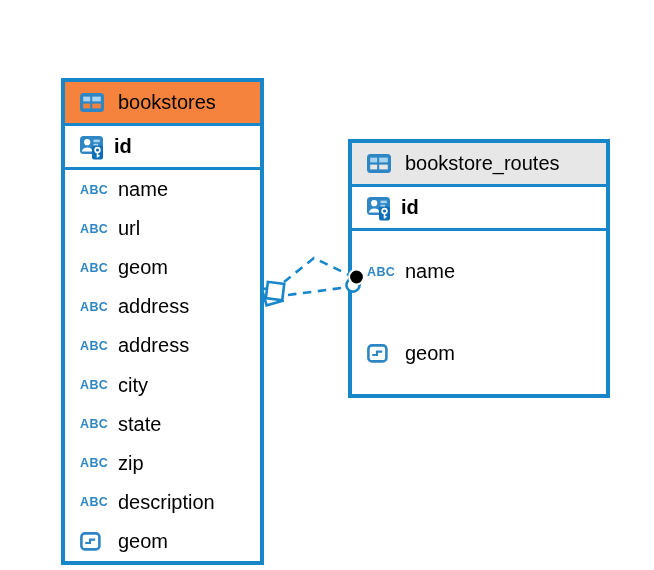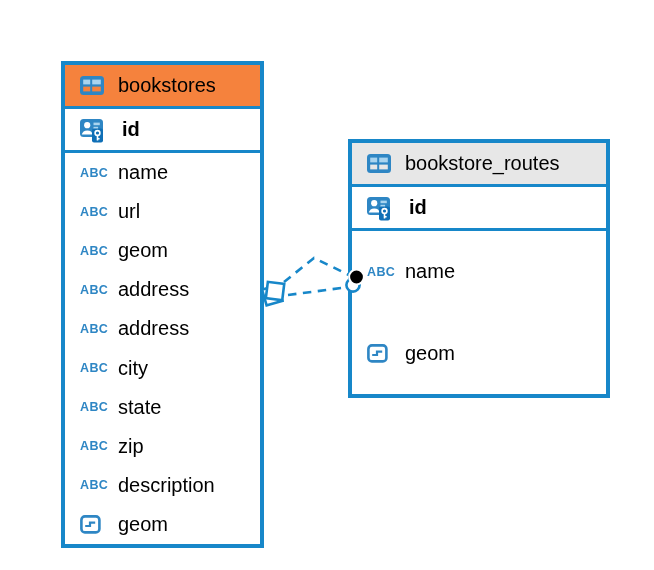--- a/index.html
+++ b/index.html
@@ -4,30 +4,30 @@
 <style>
   html,body{margin:0;padding:0;background:#ffffff;}
   .canvas{
     position:relative;width:654px;height:570px;background:#ffffff;
     font-family:"Liberation Sans",sans-serif;color:#000;overflow:hidden;
   }
   .er-table{
     position:absolute;box-sizing:border-box;background:#fff;
     border:4px solid #1787c9;display:flex;flex-direction:column;
   }
-  .tbl-bookstores{left:61px;top:61px;width:203px;height:487px;--hdr:#f5823d;}
+  .tbl-bookstores{left:61px;top:78px;width:203px;height:487px;--hdr:#f5823d;}
   .tbl-routes{left:348px;top:139px;width:262px;height:259px;--hdr:#e7e7e7;}
   .thead{
     height:41px;flex:0 0 41px;background:var(--hdr);
     border-bottom:3px solid #1787c9;display:flex;align-items:center;
     padding:0 7px;gap:8px;font-size:20px;
   }
   .pkrow{
     height:41px;flex:0 0 41px;border-bottom:3px solid #1787c9;
-    display:flex;align-items:center;padding:0 7px;gap:12px;
+    display:flex;align-items:center;padding:0 7px;gap:4px;
     font-size:20px;font-weight:bold;
   }
   .cols{flex:1;display:flex;flex-direction:column;}
   .colrow{
     flex:1;display:flex;align-items:center;padding:0 7px;gap:8px;
     font-size:20px;
   }
   .iconslot{
     flex:0 0 30px;width:30px;display:flex;align-items:center;
     justify-content:flex-start;overflow:visible;margin-left:8px;

